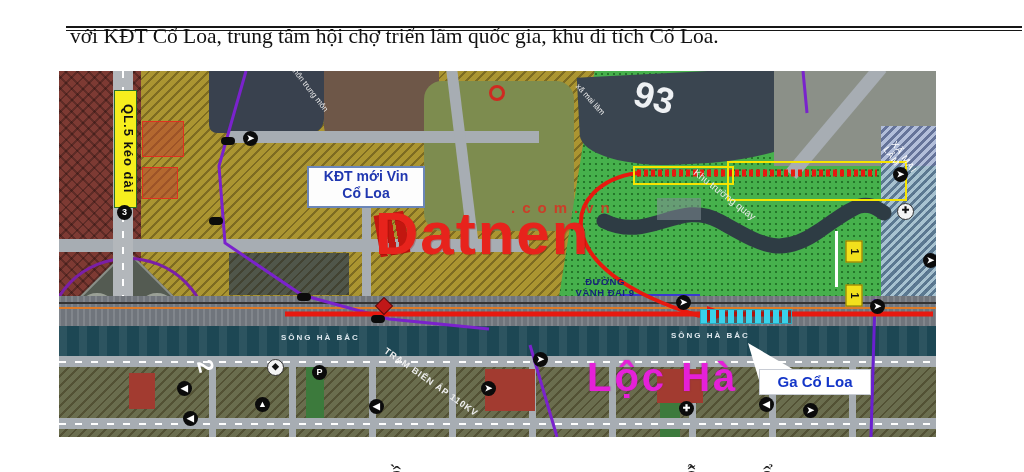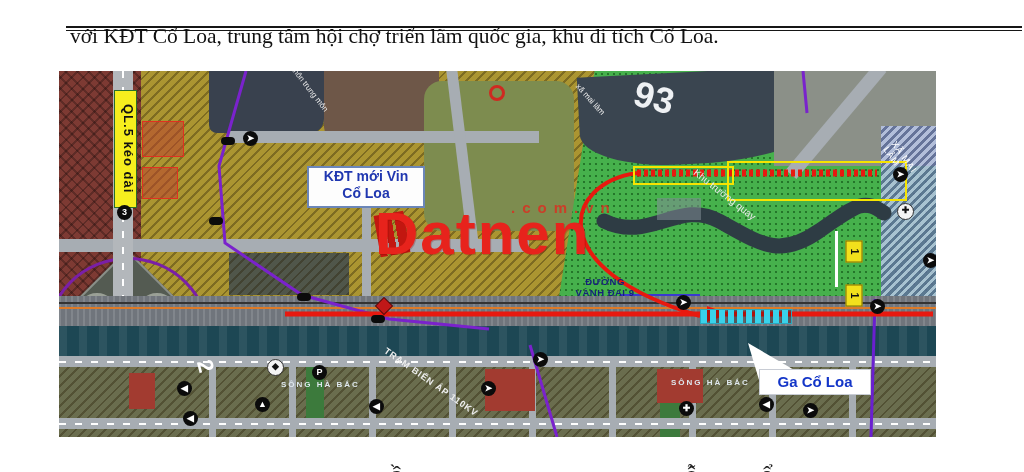--- a/index.html
+++ b/index.html
@@ -39,21 +39,21 @@
   .ql5{left:55px;top:19px;width:21px;height:116px;background:#f6ee1e;border:1px solid #2a6e2a;
        writing-mode:vertical-rl;text-align:center;font-weight:bold;font-size:13px;color:#111;letter-spacing:1px;}
   .kdt{left:248px;top:95px;width:114px;height:38px;background:#fdfdfd;border:2px solid #6b86b8;
        text-align:center;font-weight:bold;font-size:14px;line-height:17px;color:#2037b0;}
   .truc{left:365px;top:230px;width:130px;height:21px;background:#f7e927;border:1.5px solid #111;
         text-align:center;font-weight:bold;font-size:15px;line-height:21px;color:#111;}
   .ga{left:700px;top:298px;width:110px;height:24px;background:#fff;border:1px solid #c8ccd4;
       text-align:center;font-weight:bold;font-size:15px;line-height:24px;color:#1436c8;}
   .vanhdai{left:506px;top:205px;width:80px;text-align:center;font-weight:bold;font-size:9.5px;
            line-height:11px;color:#16217a;letter-spacing:.5px;}
-  .river-lbl{font-size:8px;letter-spacing:2px;color:#dfe8ee;font-weight:bold;margin-top:47px;}
+  .river-lbl{font-size:8px;letter-spacing:2px;color:#dfe8ee;font-weight:bold;}
   .big-magenta{color:#e520d8;font-weight:bold;letter-spacing:3px;text-shadow:0 0 2px rgba(120,0,120,.4);}
   .chip1{position:absolute;width:20px;height:15px;background:#f2e01c;border:1.5px solid #7d6d00;
          color:#111;font:bold 11px/14px "Liberation Sans",sans-serif;text-align:center;transform:rotate(90deg);}
   .wm-brand{left:316px;top:128px;font-size:60px;font-weight:800;color:#e7231c;letter-spacing:2px;
             font-family:"Liberation Sans",sans-serif;text-shadow:1px 1px 0 rgba(120,0,0,.25);}
   .wm-suffix{left:452px;top:128px;font-size:15px;font-weight:bold;letter-spacing:7px;color:rgba(225,40,30,.78);}
   .wm-chip{left:598px;top:127px;width:44px;height:22px;background:rgba(130,140,150,.55);}
   .wm-logo{left:318px;top:142px;width:30px;height:42px;transform:rotate(-10deg);
            background:linear-gradient(90deg,#c21710 0 7px,transparent 7px 10px,#c21710 10px 17px,transparent 17px 20px,#c21710 20px 27px);}
 
@@ -155,20 +155,21 @@
     <div class="abs kdt">
       <span>KĐT mới Vin</span><br>
       <span>Cổ Loa</span>
     </div>
     <div class="abs vanhdai">
       <span>ĐƯỜNG</span><br>
       <span>VÀNH ĐAI 9</span>
     </div>
     <div class="abs lbl river-lbl" style="left:222px;top:262px;">SÔNG HÀ BẮC</div>
     <div class="abs lbl river-lbl" style="left:612px;top:260px;">SÔNG HÀ BẮC</div>
+    <div class="abs lbl big-magenta" style="left:528px;top:284px;font-size:40px;">Lộc Hà</div>
     <div class="abs ga">Ga Cổ Loa</div>
     <div class="abs lbl" style="left:575px;top:6px;font-size:36px;font-weight:bold;color:#eef1f4;transform:rotate(15deg);">93</div>
     <div class="abs lbl" style="left:628px;top:118px;font-size:10px;transform:rotate(38deg);color:#e8e8e8;">Khu trường quay</div>
     <div class="abs lbl" style="left:512px;top:24px;font-size:8px;transform:rotate(48deg);">xã mai lâm</div>
     <div class="abs lbl" style="left:818px;top:88px;font-size:9px;letter-spacing:1px;transform:rotate(55deg);color:#fff;">XÃ MAI LÂM</div>
     <div class="abs lbl" style="left:224px;top:14px;font-size:8px;transform:rotate(52deg);">thôn trung môn</div>
     <div class="abs lbl" style="left:316px;top:306px;font-size:9px;font-weight:bold;letter-spacing:1px;transform:rotate(35deg);">TRẠM BIẾN ÁP 110KV</div>
     <div class="abs lbl" style="left:140px;top:282px;font-size:22px;font-weight:bold;color:#fff;transform:rotate(75deg);">2</div>
     <div class="chip1" style="left:784px;top:172px;">1</div>
     <div class="chip1" style="left:784px;top:216px;">1</div>

